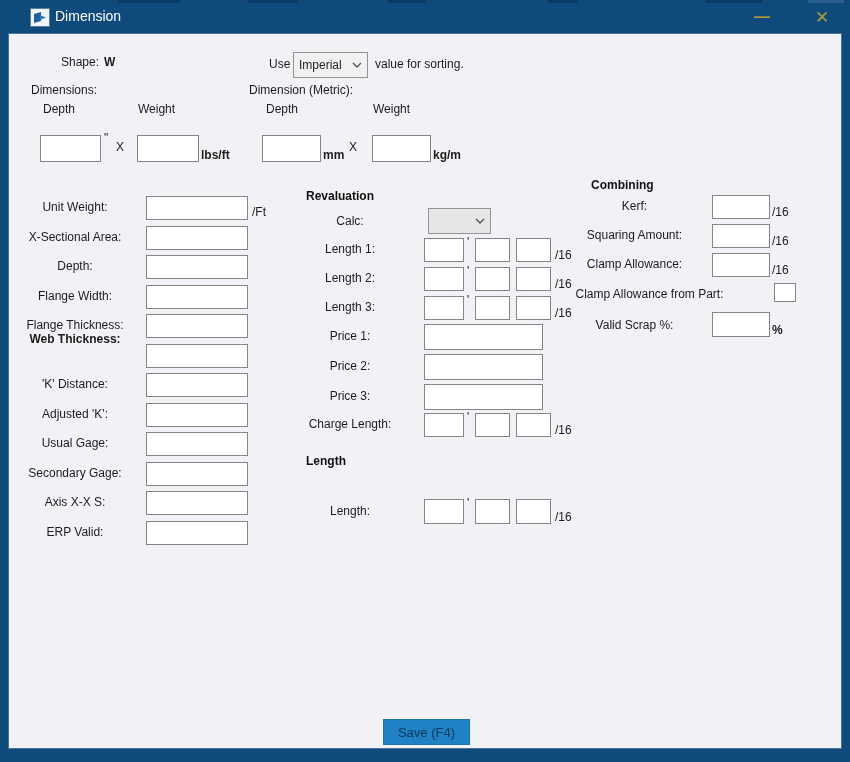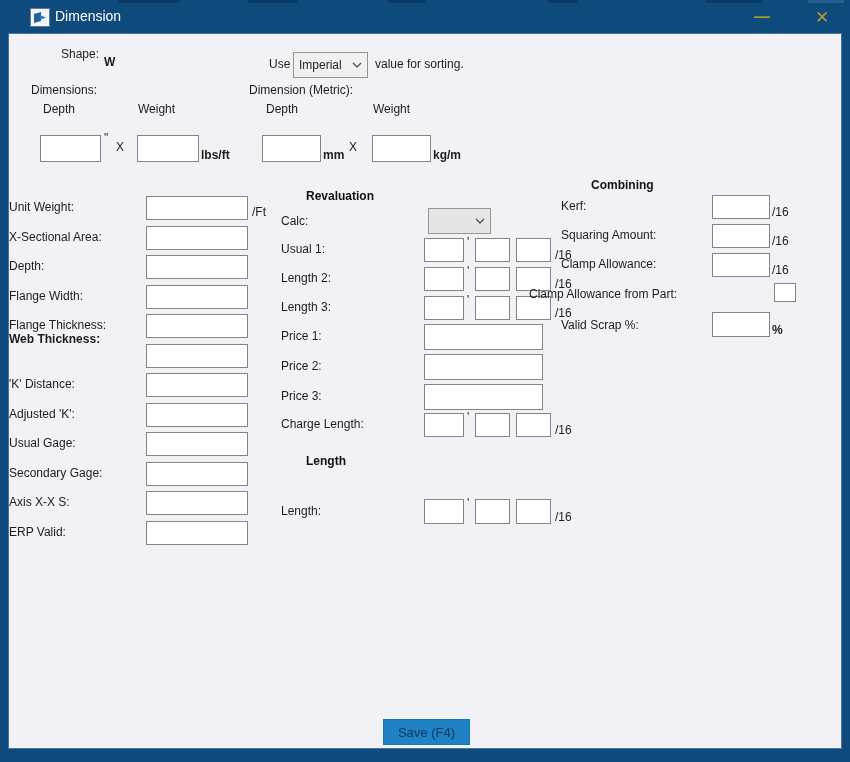--- a/index.html
+++ b/index.html
@@ -17,21 +17,21 @@
     border:1px solid #5a7da2;display:flex;align-items:center;justify-content:center;}
   .win-title{position:absolute;left:55px;top:8px;color:#ffffff;font-size:14px;}
   .win-btn{position:absolute;top:4px;width:40px;height:26px;color:#b09a33;
     display:flex;align-items:center;justify-content:center;font-size:16px;cursor:default;}
   .min-btn{left:742px;font-weight:bold;}
   .close-btn{left:802px;font-size:17px;}
   
   .content{position:absolute;left:8px;top:33px;width:834px;height:716px;
     background:#f2f2f6;border:1px solid #49749f;box-sizing:border-box;}
   .lbl{position:absolute;white-space:nowrap;}
-  .rlbl{position:absolute;text-align:left;white-space:nowrap;}
+  .rlbl{position:absolute;text-align:center;white-space:nowrap;}
   .bold{font-weight:bold;}
   .sect{position:absolute;font-weight:bold;color:#111;}
   .tb{position:absolute;background:#ffffff;border:1px solid #848484;box-sizing:border-box;
     font-family:"Liberation Sans",sans-serif;font-size:12px;padding:1px 3px;outline:none;}
   .dd{position:absolute;border:1px solid #949494;box-sizing:border-box;display:flex;
     align-items:center;justify-content:space-between;padding:0 5px;background:#f1f1f1;}
   .dd.grey{background:#e6e6e6;}
   .chev{flex:0 0 auto;margin-left:4px;}
   .suffix{position:absolute;white-space:nowrap;}
   .savebtn{position:absolute;left:374px;top:685px;width:87px;height:26px;background:#1f82c4;
@@ -55,21 +55,21 @@
       <polygon points="6,3 12,5.5 6,8" fill="#2f7fc0"></polygon>
     </svg>
   </div>
   <span class="win-title">Dimension</span>
   <div class="win-btn min-btn">—</div>
   <div class="win-btn close-btn">✕</div>
 </div>
 
 <div class="content">
 
-  <span class="lbl" style="left:52px;top:13px;">Shape:</span>
+  <span class="lbl" style="left:52px;top:21px;">Shape:</span>
   <span class="lbl bold" style="left:95px;top:21px;">W</span>
 
   <span class="lbl" style="left:260px;top:23px;">Use</span>
   <div class="dd" style="left:284px;top:18px;width:75px;height:26px;">
     <span>Imperial</span>
     <svg class="chev" width="10" height="6" viewBox="0 0 10 6">
       <polyline points="1,1 5,5 9,1" fill="none" stroke="#555" stroke-width="1.4"></polyline>
     </svg>
   </div>
   <span class="lbl" style="left:366px;top:23px;">value for sorting.</span>
@@ -132,21 +132,21 @@
   <span class="sect" style="left:297px;top:155px;">Revaluation</span>
 
   <span class="rlbl" style="left:272px;top:180px;width:138px;">Calc:</span>
   <div class="dd grey" style="left:419px;top:174px;width:63px;height:26px;">
     <span></span>
     <svg class="chev" width="10" height="6" viewBox="0 0 10 6">
       <polyline points="1,1 5,5 9,1" fill="none" stroke="#555" stroke-width="1.4"></polyline>
     </svg>
   </div>
 
-  <span class="rlbl" style="left:272px;top:208px;width:138px;">Usual 1:</span>
+  <span class="rlbl" style="left:272px;top:208px;width:138px;">Length 1:</span>
   <input class="tb" style="left: 415px; top: 204px; width: 40px; height: 24px;">
   <span class="lbl" style="left:458px;top:201px;">'</span>
   <input class="tb" style="left: 466px; top: 204px; width: 35px; height: 24px;">
   <input class="tb" style="left: 507px; top: 204px; width: 35px; height: 24px;">
   <span class="suffix" style="left:546px;top:214px;">/16</span>
 
   <span class="rlbl" style="left:272px;top:237px;width:138px;">Length 2:</span>
   <input class="tb" style="left: 415px; top: 233px; width: 40px; height: 24px;">
   <span class="lbl" style="left:458px;top:230px;">'</span>
   <input class="tb" style="left: 466px; top: 233px; width: 35px; height: 24px;">

